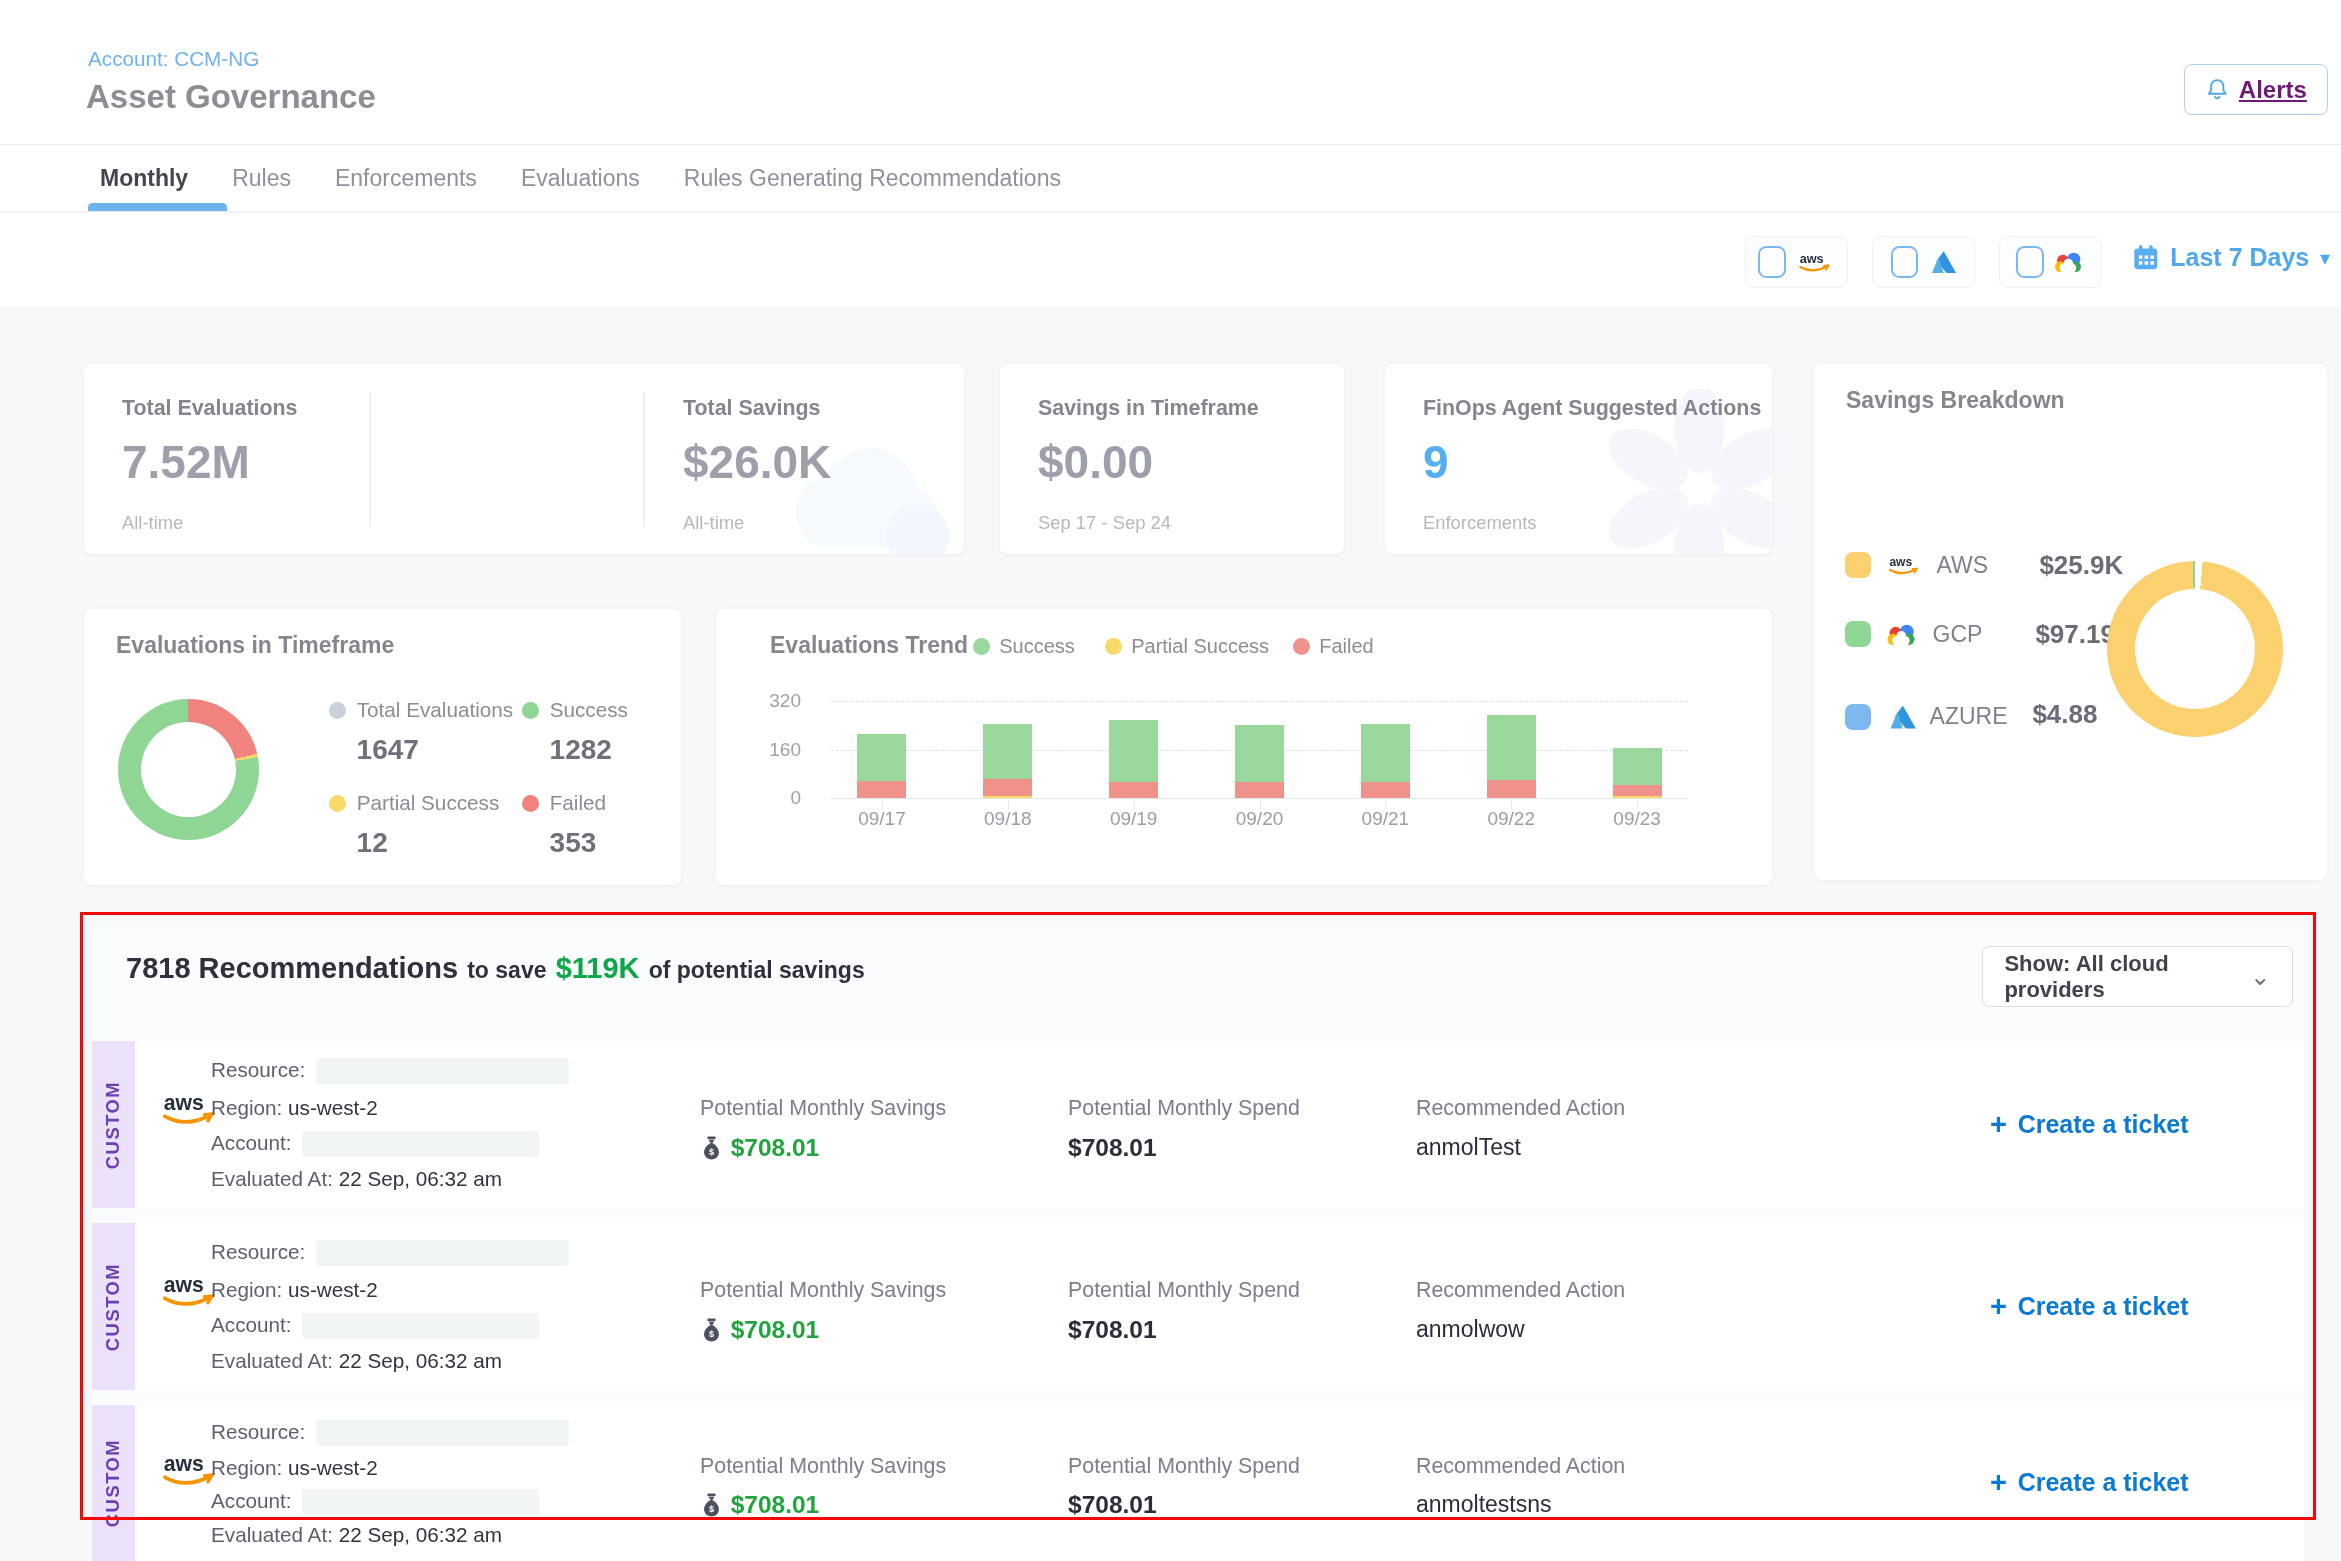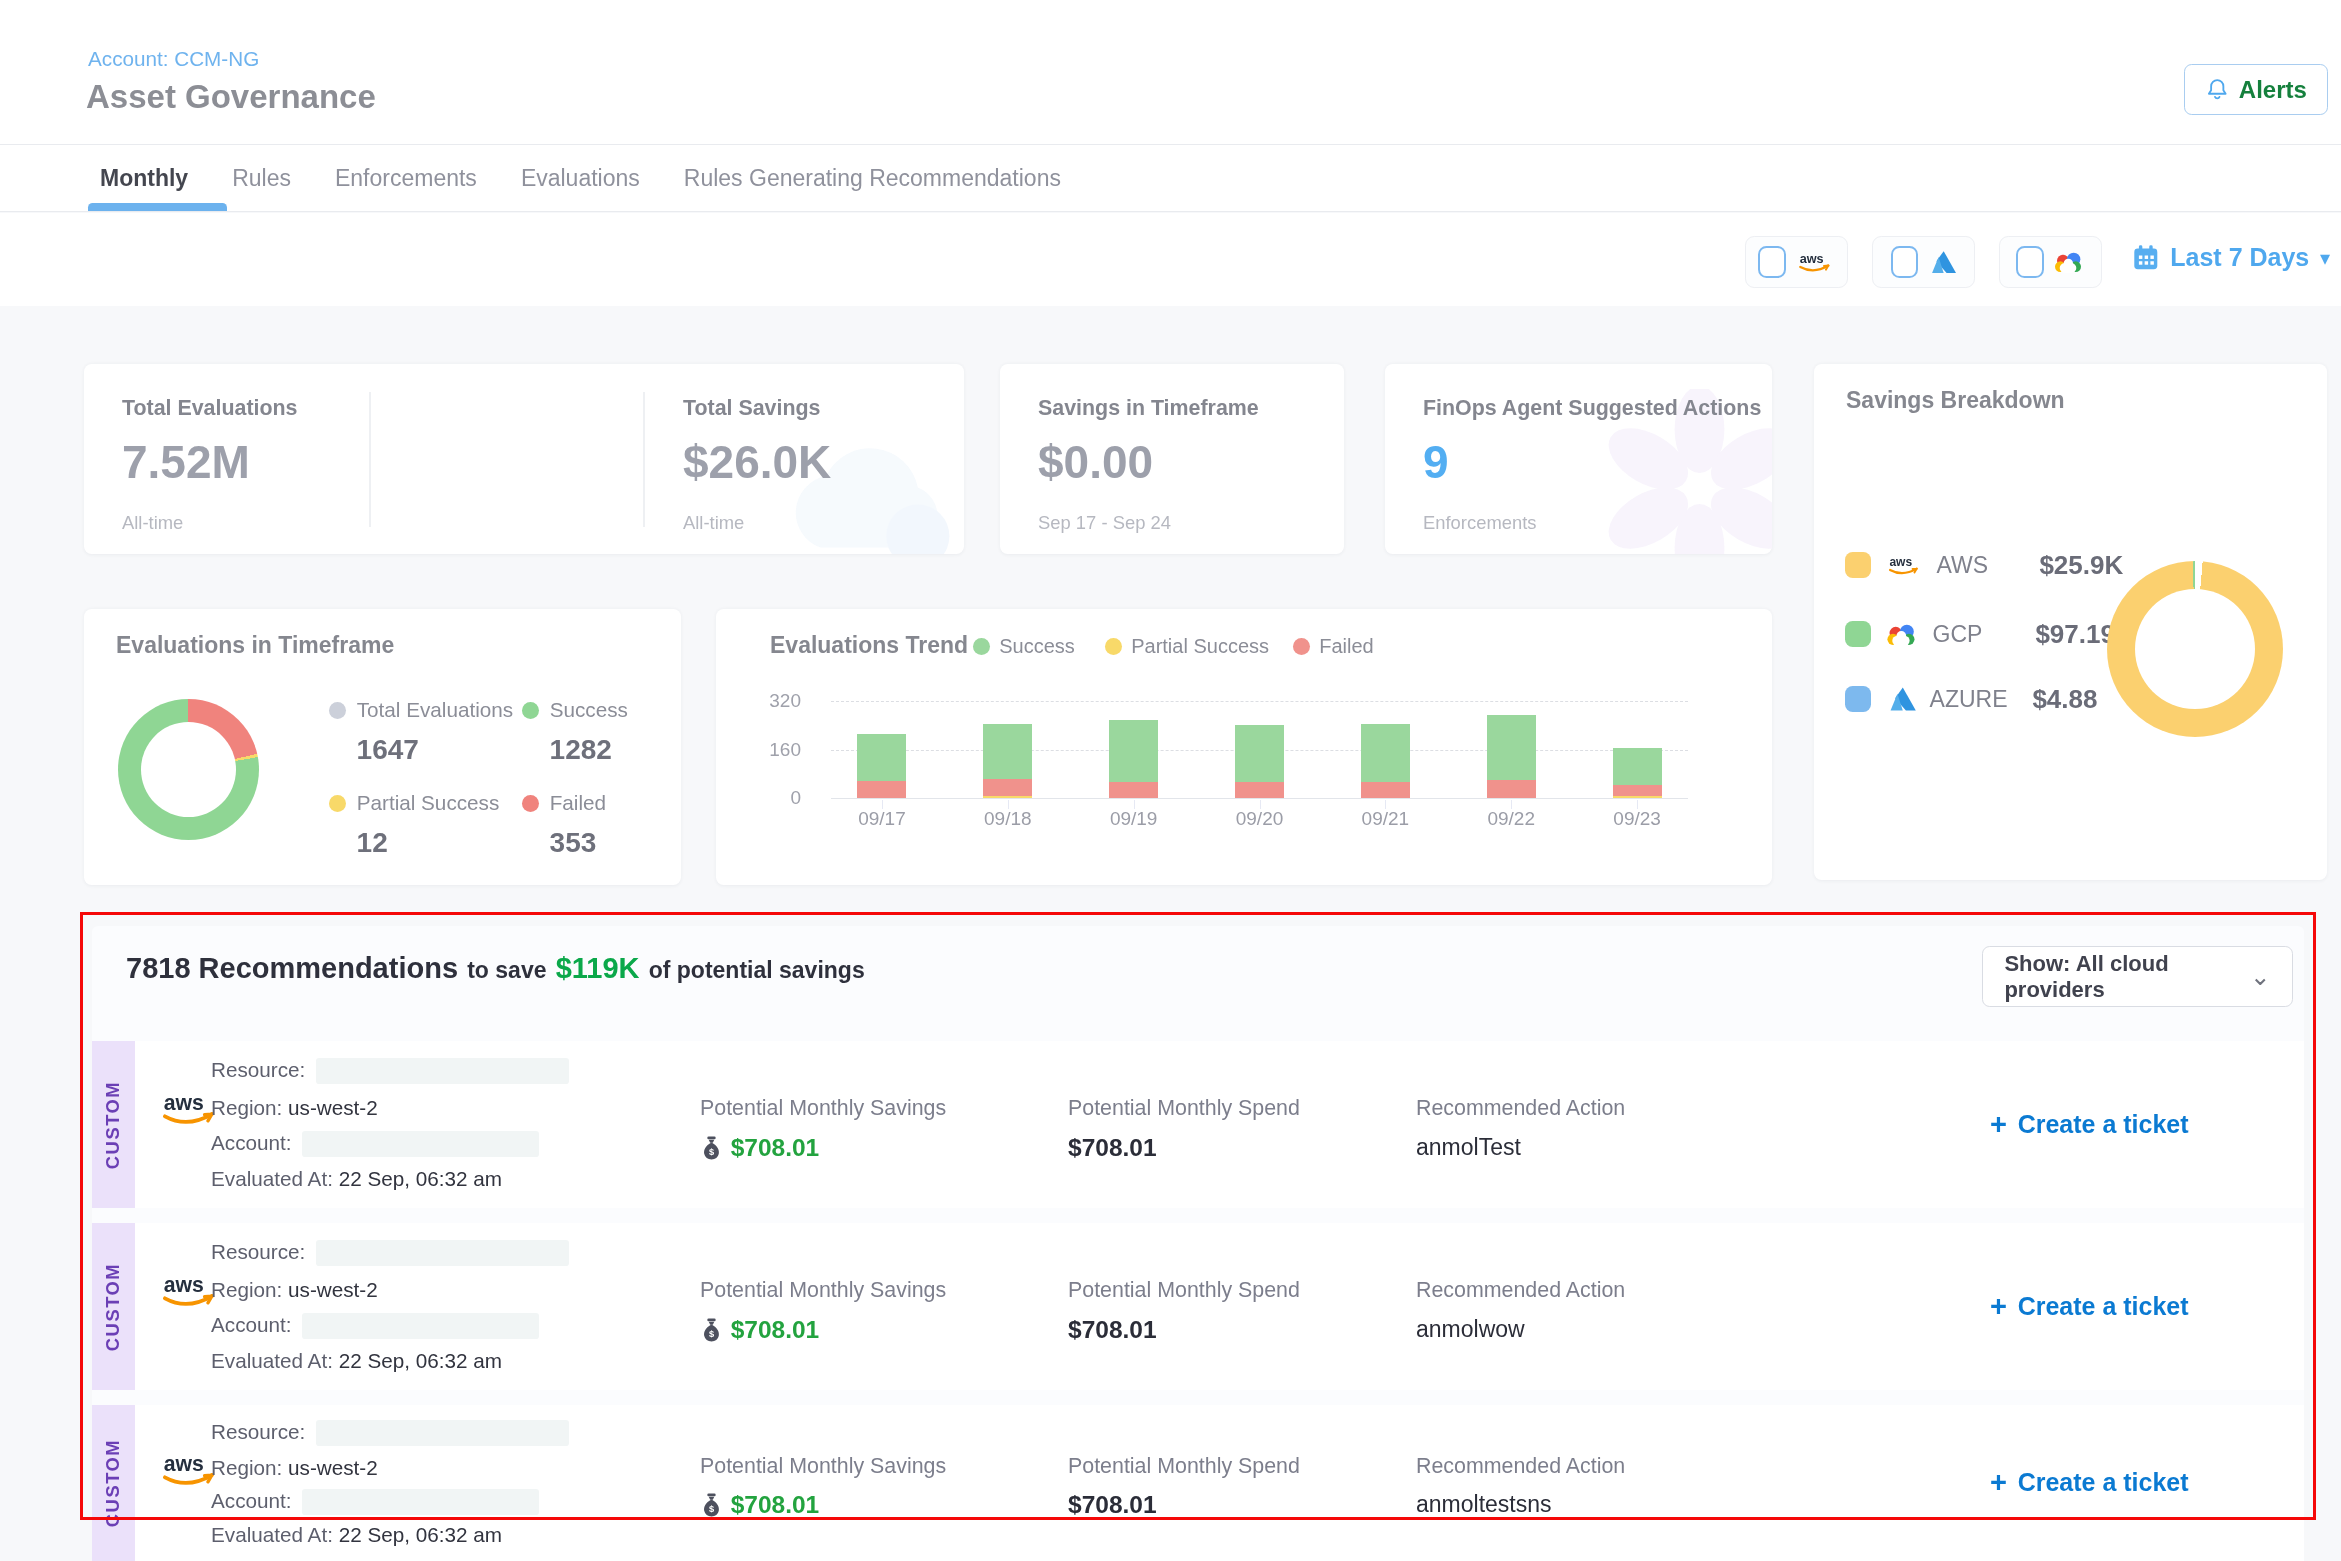--- a/index.html
+++ b/index.html
@@ -7,21 +7,21 @@
     width:2342px;height:1561px;position:relative;overflow:hidden;
     background:#f7f8fa;
     font-family:"Liberation Sans","DejaVu Sans",sans-serif;
     color:#3b3d48;
   }
   
   .header{position:absolute;left:0;top:0;width:2342px;height:145px;background:#fff;border-bottom:1.5px solid #e9ebef;box-sizing:border-box;}
   .account-link{position:absolute;left:88px;top:47px;font-size:20.7px;color:#6fb3ee;cursor:pointer;}
   .page-title{position:absolute;left:86px;top:78px;font-size:33px;font-weight:bold;color:#8c8e95;}
   .alerts-btn{position:absolute;left:2184px;top:64px;width:144px;height:51px;border:1.9px solid #a9cdf0;border-radius:7.7px;background:#fff;
-    display:flex;align-items:center;justify-content:center;gap:9.2px;font-size:24px;font-weight:bold;color:#15803d;cursor:pointer;box-sizing:border-box;}
+    display:flex;align-items:center;justify-content:center;gap:9.2px;font-size:24px;font-weight:bold;color:#701a75;cursor:pointer;box-sizing:border-box;text-decoration:underline;}
   
   .tabsbar{position:absolute;left:0;top:145px;width:2342px;height:67px;background:#fff;border-bottom:1.5px solid #e9ebef;box-sizing:border-box;display:flex;align-items:center;padding-left:100px;gap:44px;}
   .tab{font-size:23px;color:#8f919c;cursor:pointer;white-space:nowrap;}
   .tab.active{color:#44464f;font-weight:bold;}
   .tab-underline{position:absolute;left:88px;bottom:0;width:139px;height:7.7px;background:#6cb2ee;border-radius:4.6px 4.6px 0 0;}
   
   .filterbar{position:absolute;left:0;top:213px;width:2342px;height:93px;background:#fff;}
   .chip{position:absolute;top:236px;width:103px;height:52px;background:#fcfdfe;border:1.5px solid #edeff3;border-radius:9.2px;
     display:flex;align-items:center;justify-content:center;gap:9.2px;box-sizing:border-box;cursor:pointer;}
   .cbx{width:27.6px;height:32px;border:2.7px solid #7cb8f0;border-radius:8.4px;background:#fff;box-sizing:border-box;}
@@ -229,21 +229,21 @@
           <circle cx="31" cy="14" r="10" fill="#4285f4"></circle>
           <circle cx="11" cy="25" r="8" fill="#fbbc05"></circle>
           <circle cx="34" cy="25" r="8" fill="#34a853"></circle>
           <rect x="10" y="20" width="25" height="14" rx="7" fill="#fff"></rect>
           <circle cx="23" cy="20" r="7" fill="#fff"></circle>
         </svg>
     </span>
     <span class="bd-name">GCP</span>
     <span class="bd-val">$97.19</span>
   </div>
-  <div class="bd-item" style="top:316px;">
+  <div class="bd-item" style="top:328px;align-items:flex-end;">
     <span class="swatch" style="background: rgb(125, 185, 238);"></span>
     <span style="display:flex;">
       <svg viewBox="0 0 40 34" width="31" height="26">
           <path d="M23 2 L40 32 H27 L13 16 Z" fill="#2f94e0"></path>
           <path d="M16 10 L7 32 H23 Z" fill="#54aeea"></path>
         </svg>
     </span>
     <span class="bd-name">AZURE</span>
     <span class="bd-val">$4.88</span>
   </div>

